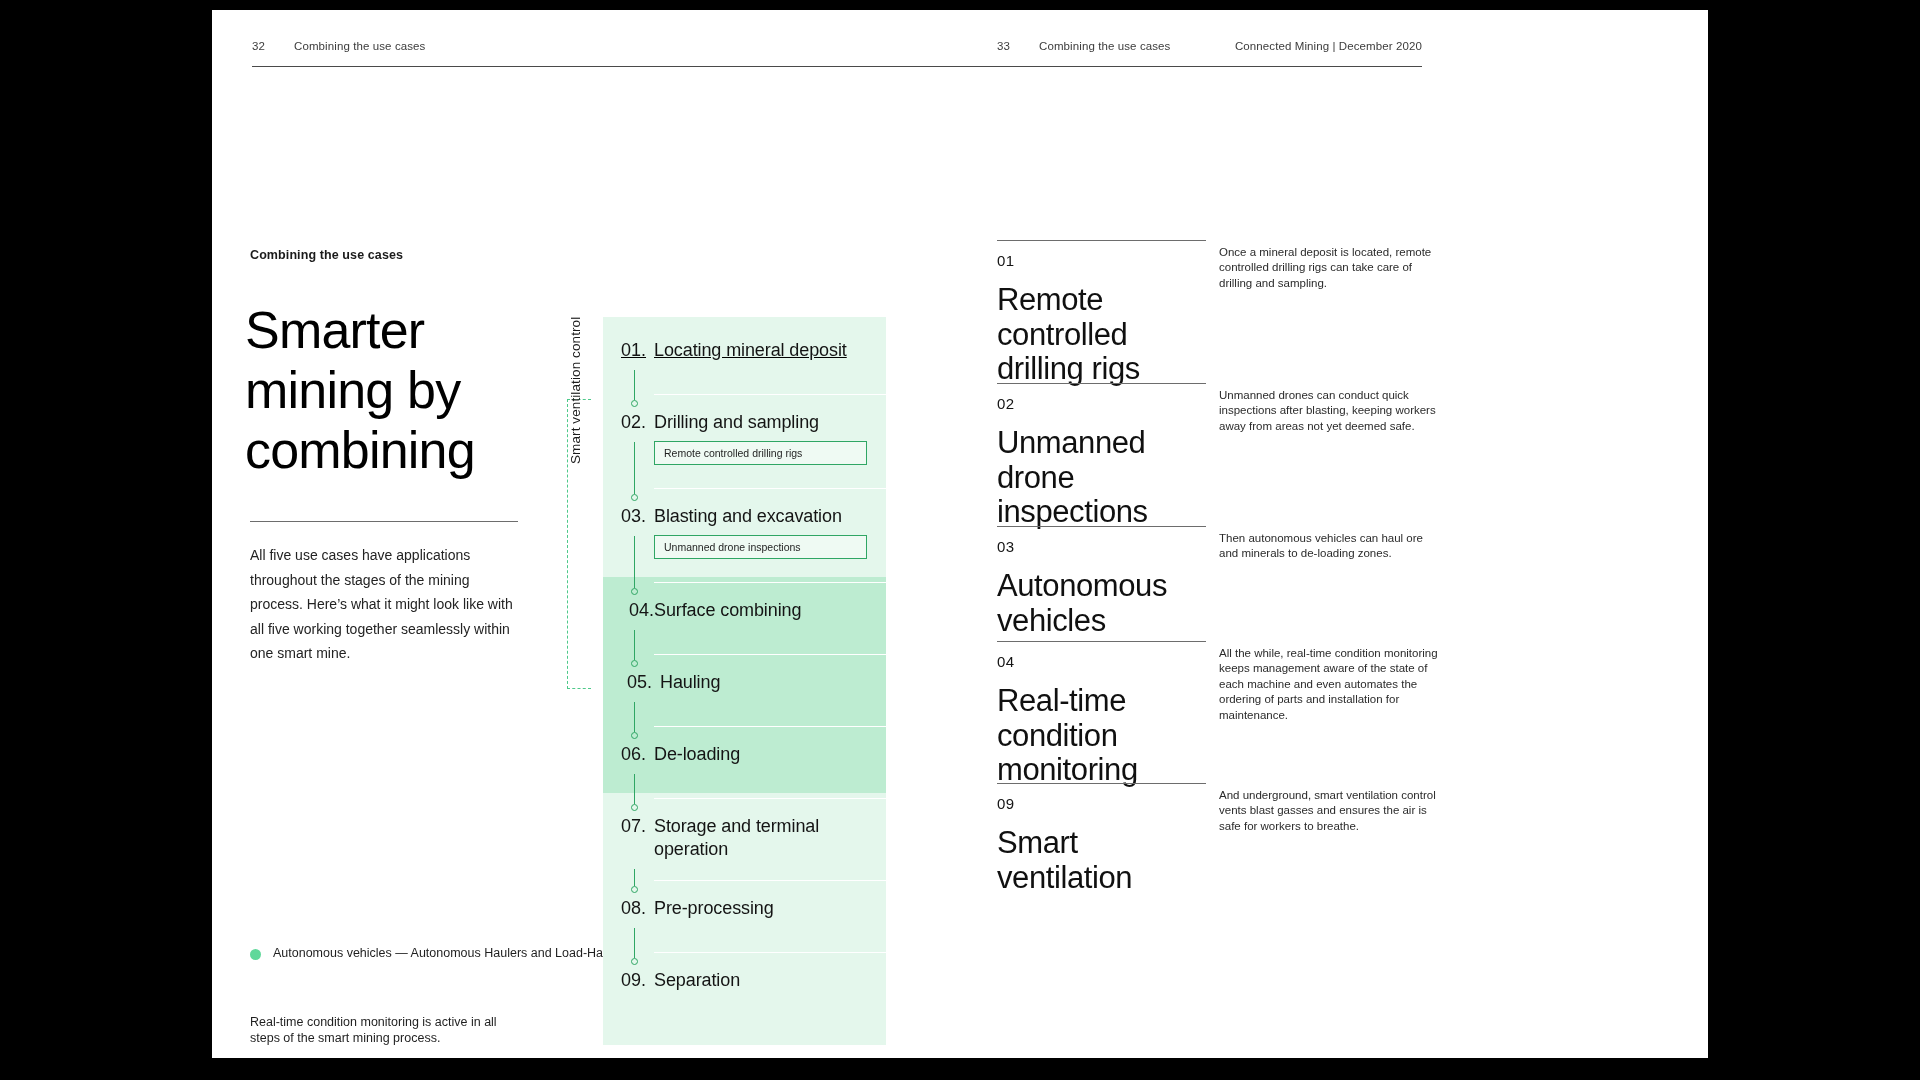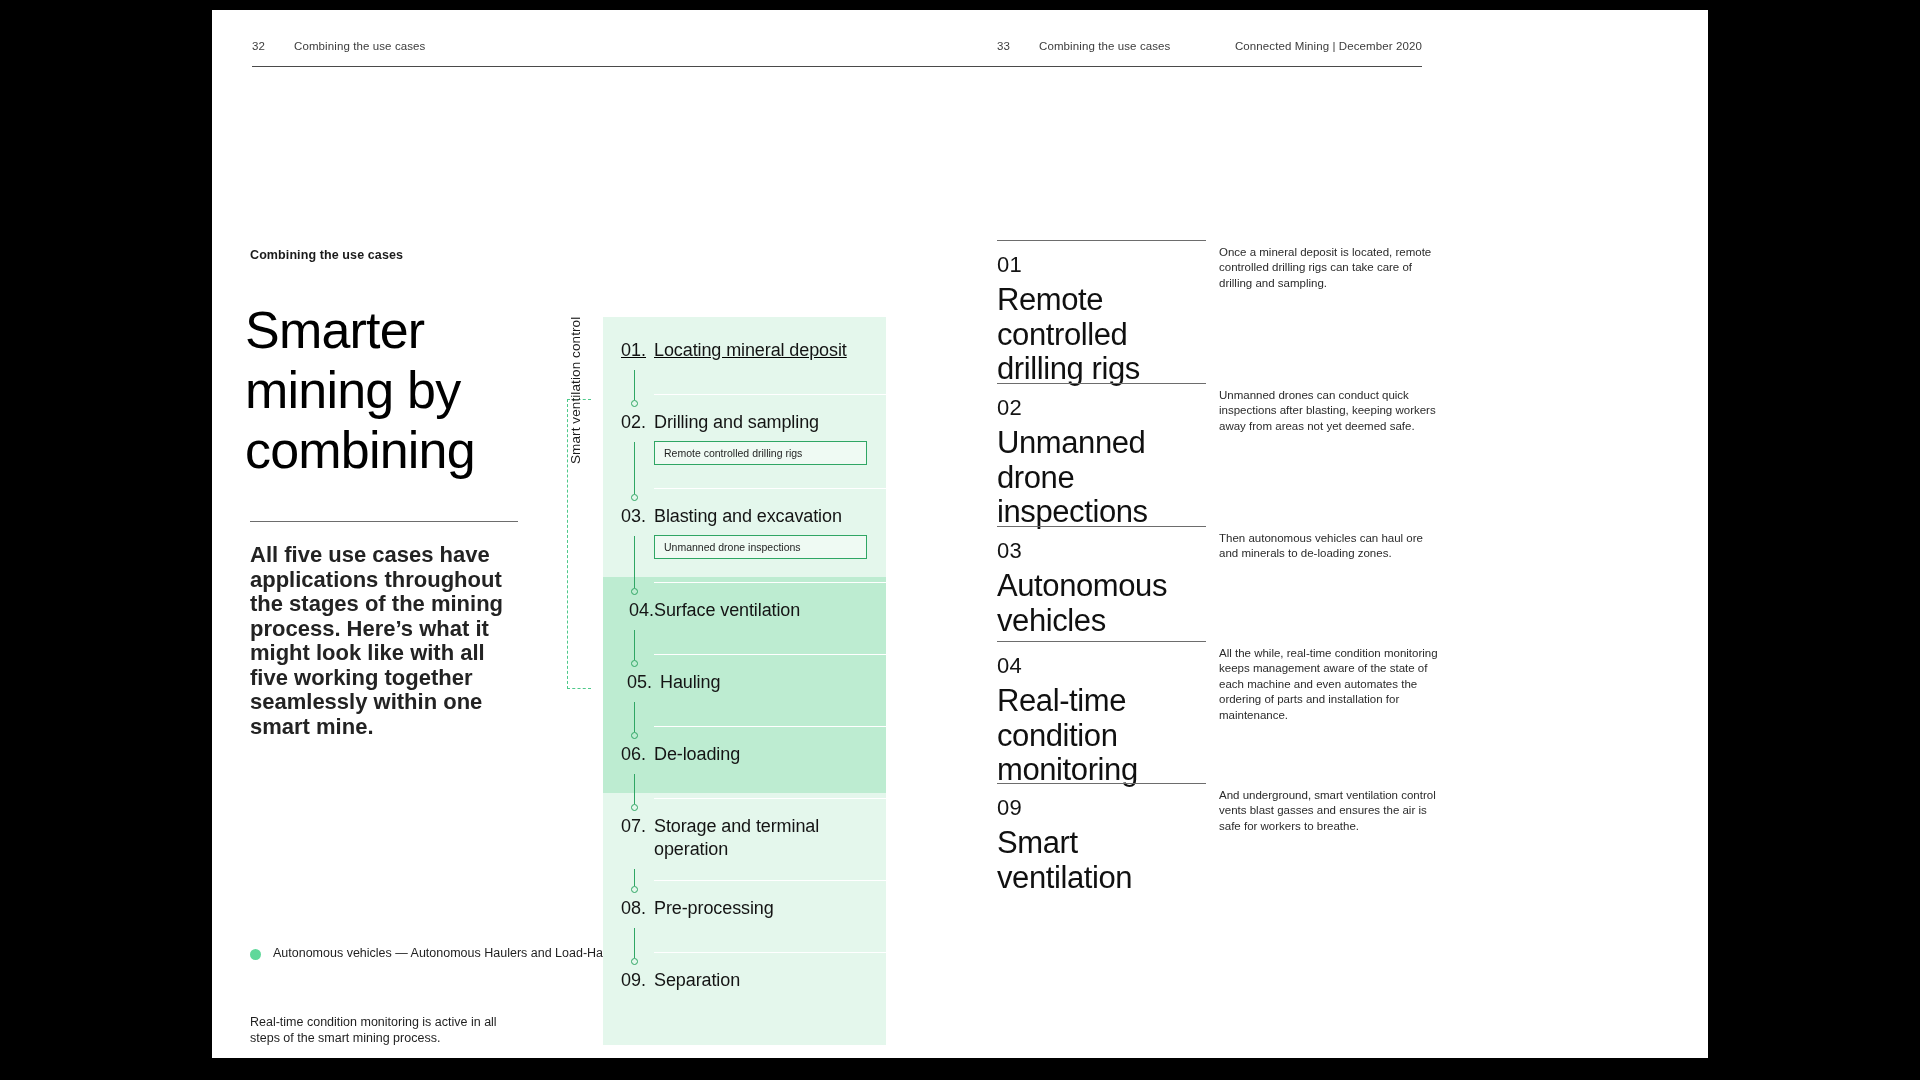--- a/index.html
+++ b/index.html
@@ -89,24 +89,24 @@
     top: 511px;
     width: 268px;
     height: 1px;
     background: #6d6d6d;
   }
   .lead {
     position: absolute;
     left: 38px;
     top: 533px;
     width: 272px;
-    font-size: 22px;
+    font-size: 14px;
     line-height: 24.5px;
     color: #232323;
-    font-weight: 700;
+    font-weight: 400;
   }
 
   
   .legend {
     position: absolute;
     left: 38px;
     top: 935px;
     display: flex;
     align-items: flex-start;
   }
@@ -250,21 +250,21 @@
     left: 0;
     top: 0;
     width: 209px;
     height: 1px;
     background: #6d6d6d;
   }
   .sec-num {
     position: absolute;
     left: 0;
     top: 12px;
-    font-size: 22px;
+    font-size: 15px;
     font-weight: 300;
     color: #141414;
     letter-spacing: .3px;
   }
   .sec-title {
     position: absolute;
     left: 0;
     top: 43px;
     width: 205px;
     font-size: 31px;
@@ -344,21 +344,21 @@
         </div>
         <div class="connector" style="top: 219px; height: 59px;">
           <div class="vline" style="height: 52px;"></div>
           <div class="knob" style="top: 52px;"></div>
         </div>
         <div class="hairline" style="top: 265px;"></div>
         <div class="tag" style="top: 218px; width: 213px;">Unmanned drone inspections</div>
         <div class="step" style="top: 282px; text-align: right;">
           <div class="step-head">
             <span class="step-num">04.</span>
-            <span class="step-label">Surface ventilation</span>
+            <span class="step-label">Surface combining</span>
           </div>
         </div>
         <div class="connector" style="top: 313px; height: 37px;">
           <div class="vline" style="height: 30px;"></div>
           <div class="knob" style="top: 30px;"></div>
         </div>
         <div class="hairline" style="top: 337px;"></div>
         <div class="step" style="top: 354px; padding-left: 24px;">
           <div class="step-head">
             <span class="step-num">05.</span>

